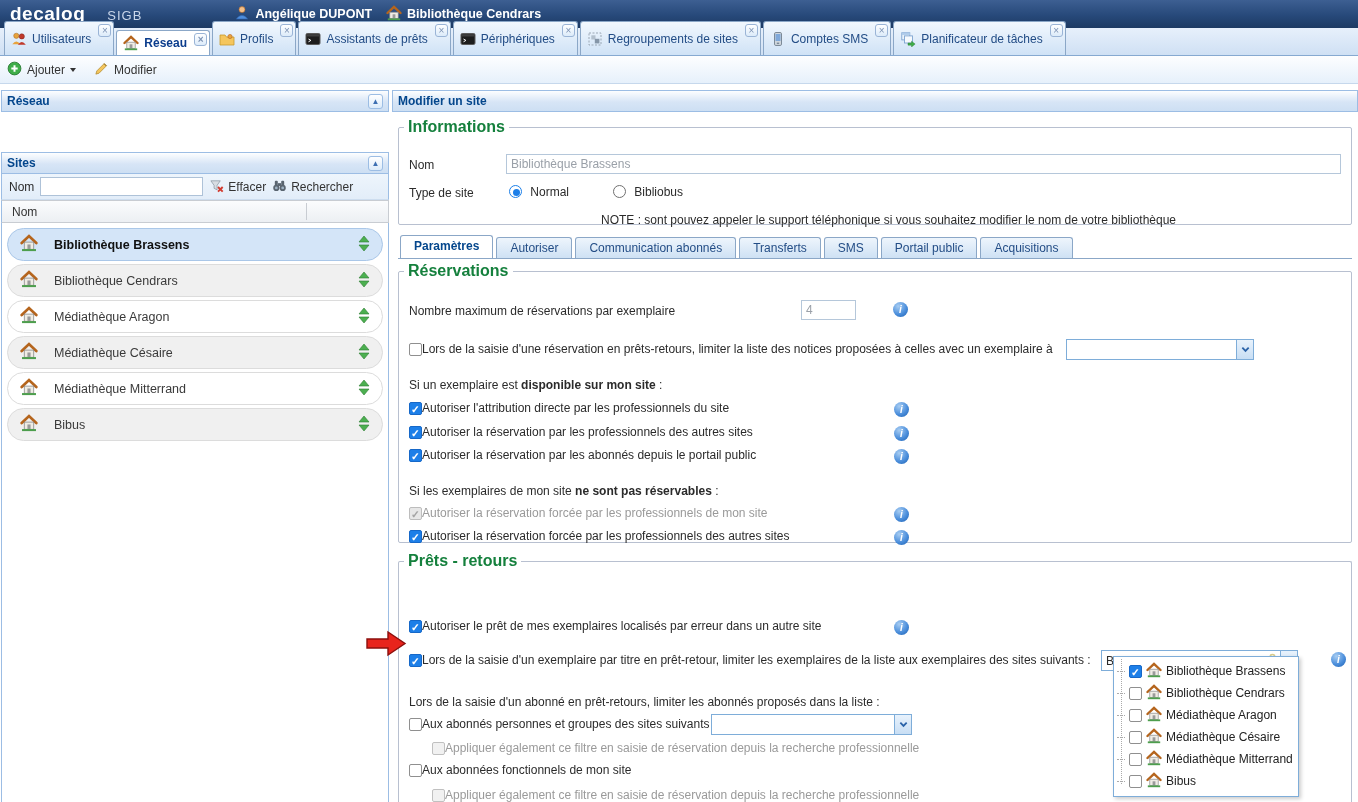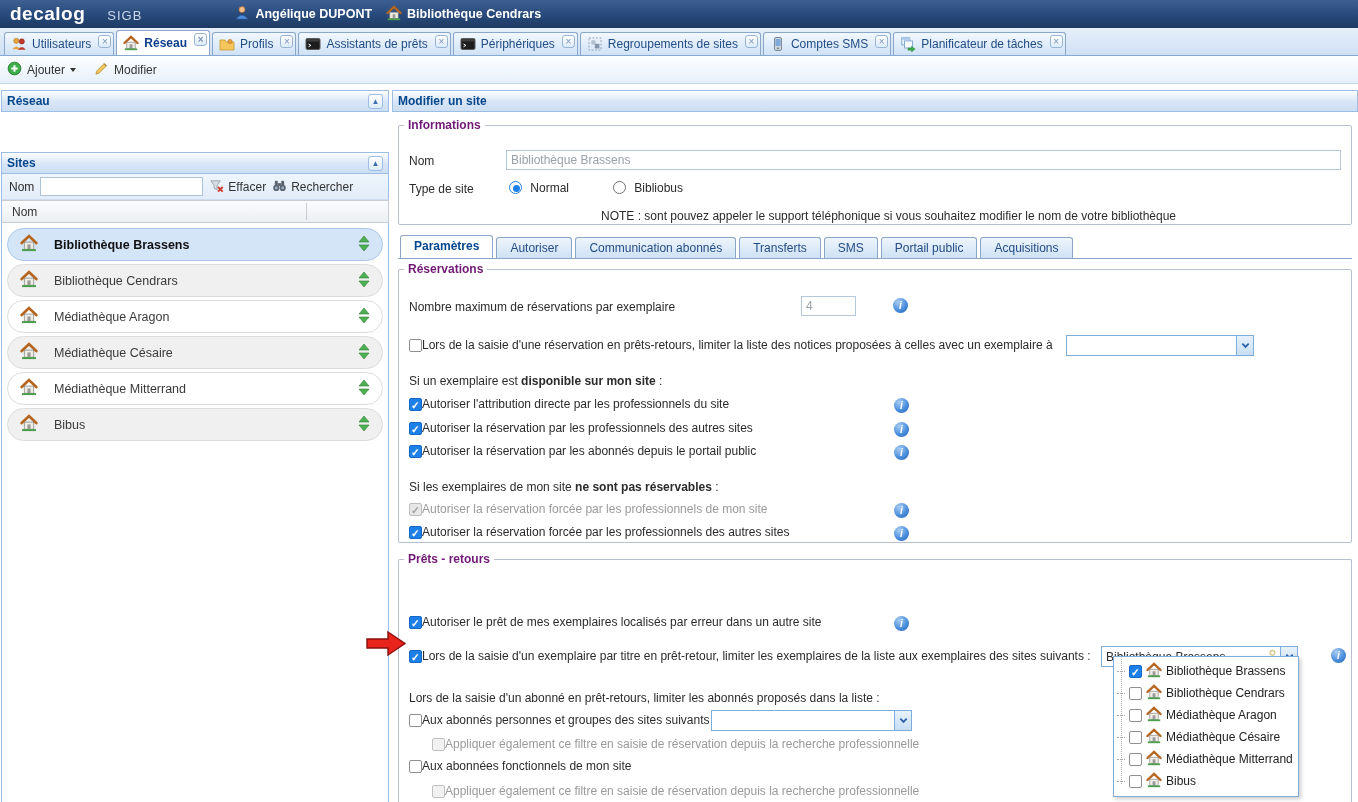--- a/index.html
+++ b/index.html
@@ -13,21 +13,21 @@
   .brand-sfx { color:#c9d6ea; font-size:13px; margin-left:22px; letter-spacing:1px; margin-top:3px; }
   .tb-item { display:flex; align-items:center; gap:5px; color:#fff; font-weight:700; font-size:12.5px; }
   .tb-user { margin-left:92px; }
   .tb-site { margin-left:14px; }
   .tb-item svg { width:16px; height:16px; }
 
   
   #maintabs { position:absolute; left:0; top:28px; width:100%; height:28px;
     background:linear-gradient(#e7f0fb,#cfe0f4); border-bottom:1px solid #86a9d1;
     display:flex; align-items:flex-end; padding-left:3px; }
-  .mtab { position:relative; height:23px; margin:0 1px; padding:3px 22px 3px 6px;
+  .mtab { position:relative; height:34px; margin:0 1px; padding:3px 22px 3px 6px;
     border:1px solid #8ba7c7; border-bottom:none; border-radius:3px 3px 0 0;
     background:linear-gradient(#f2f8fe,#cfe2f6); color:#234d86;
     display:flex; align-items:center; gap:5px; white-space:nowrap; cursor:pointer; }
   .mtab.active { background:#fff; font-weight:700; color:#0b3c8c; height:25px; }
   .mtab .ticon svg { width:16px; height:16px; display:block; }
   .tclose { position:absolute; top:2px; right:2px; width:13px; height:13px; border:1px solid #9ab4d6;
     border-radius:3px; background:linear-gradient(#ffffff,#dcebfa); color:#7c93b5;
     font-size:10px; line-height:11px; text-align:center; }
 
   
@@ -76,21 +76,21 @@
   .srow.alt { background:#f0f0f0; }
   .srow.sel { background:#d4e5f8; border-color:#aac7e8; font-weight:700; color:#111; }
   .srow .hicon svg { width:18px; height:18px; }
   .srow .sort { margin-left:auto; } .srow .sort svg { width:12px; height:17px; }
 
   
   #main-hd { left:392px; top:90px; right:0; }
   #main-bd { position:absolute; left:392px; top:112px; right:0; bottom:0; background:#fff; }
 
   fieldset.fs { position:absolute; border:1px solid #b8c0d0; border-radius:2px; background:#fff; }
-  fieldset.fs legend { color:#701a75; font-weight:700; font-size:12px; margin-left:5px; padding:0 4px; }
+  fieldset.fs legend { color:#15803d; font-weight:700; font-size:16px; margin-left:5px; padding:0 4px; }
   #fs-info  { left:398px; top:118px; right:6px; height:107px; }
   #fs-res   { left:398px; top:262px; right:6px; height:281px; }
   #fs-prets { left:398px; top:552px; right:6px; height:256px; border-bottom:none; }
 
   .abs { position:absolute; white-space:nowrap; }
   .flabel { color:#2b2b2b; }
   input.txt { border:1px solid #b5c7da; height:20px; font-size:12px; padding:0 4px; color:#2b2b2b; background:#fff; }
   input.txt:disabled { color:#9aa0a8; background:#fff; }
 
   

